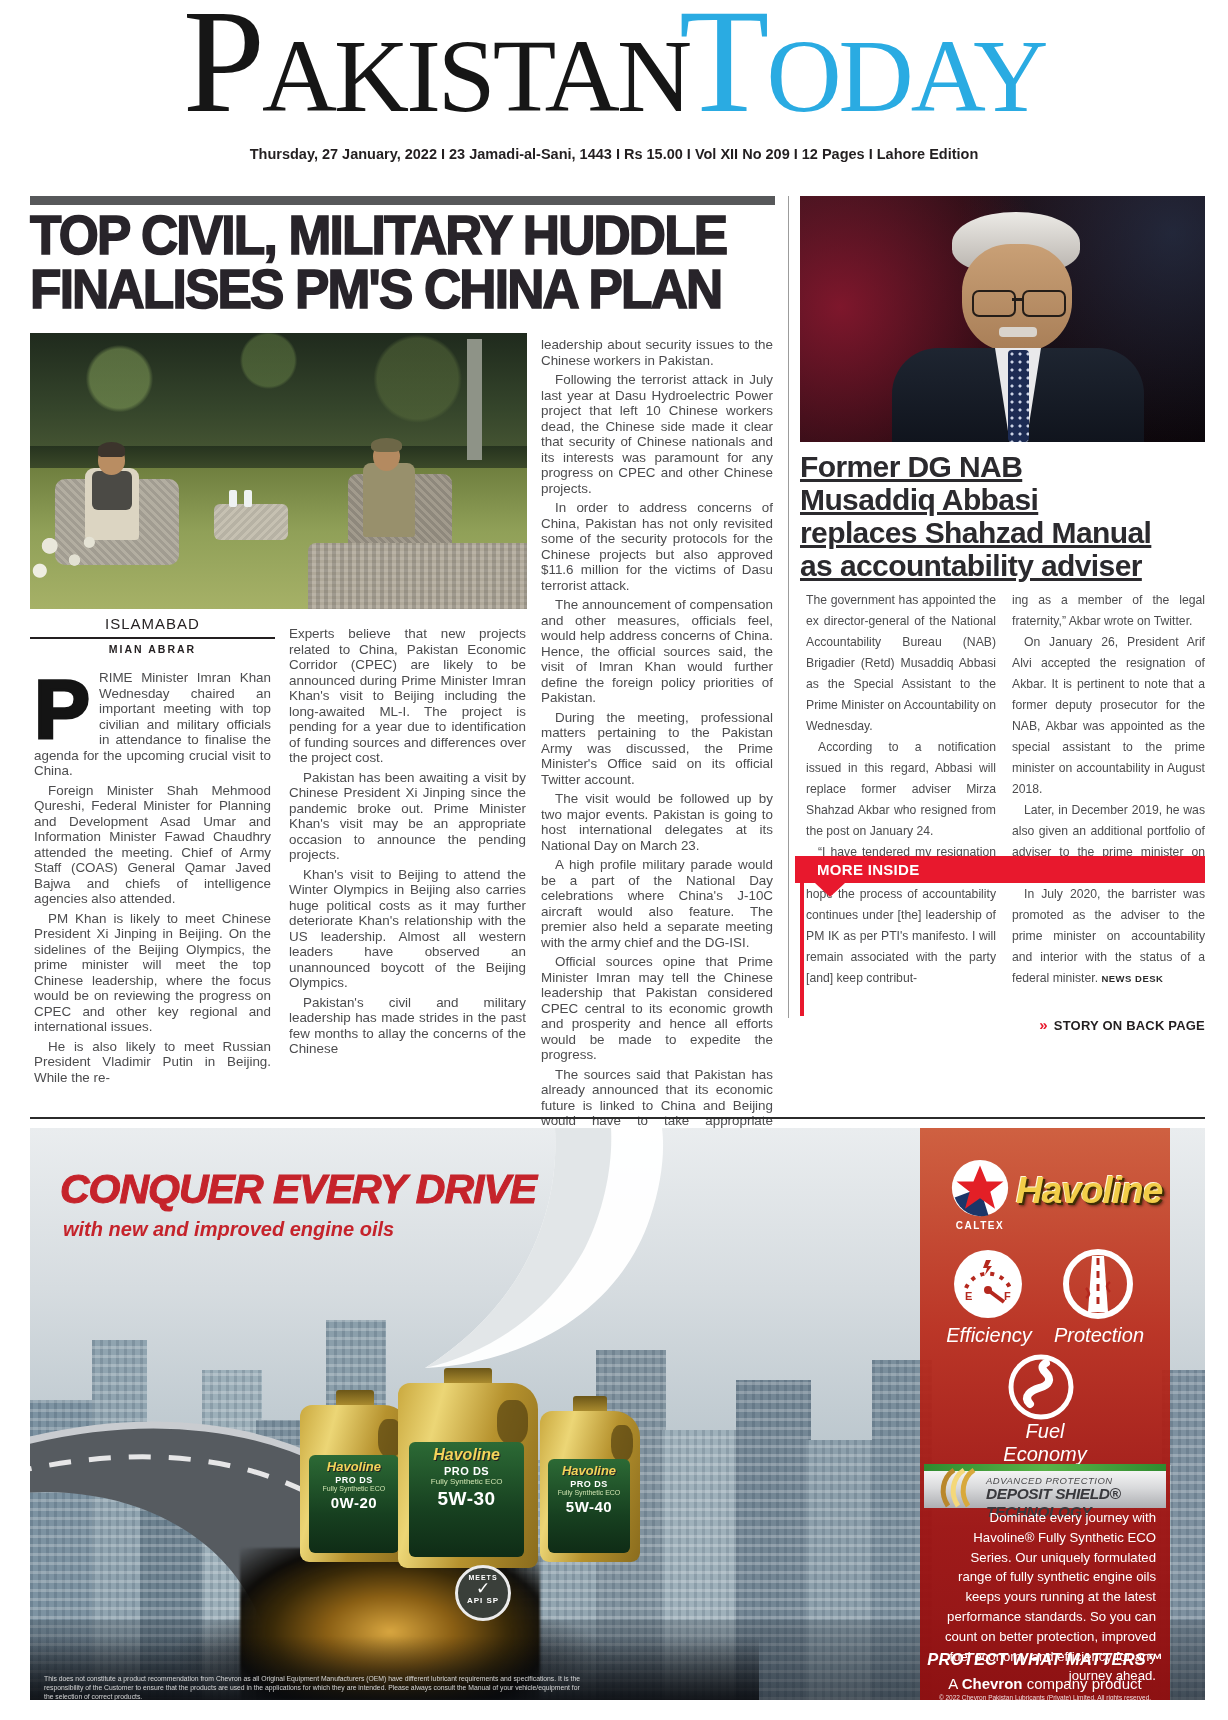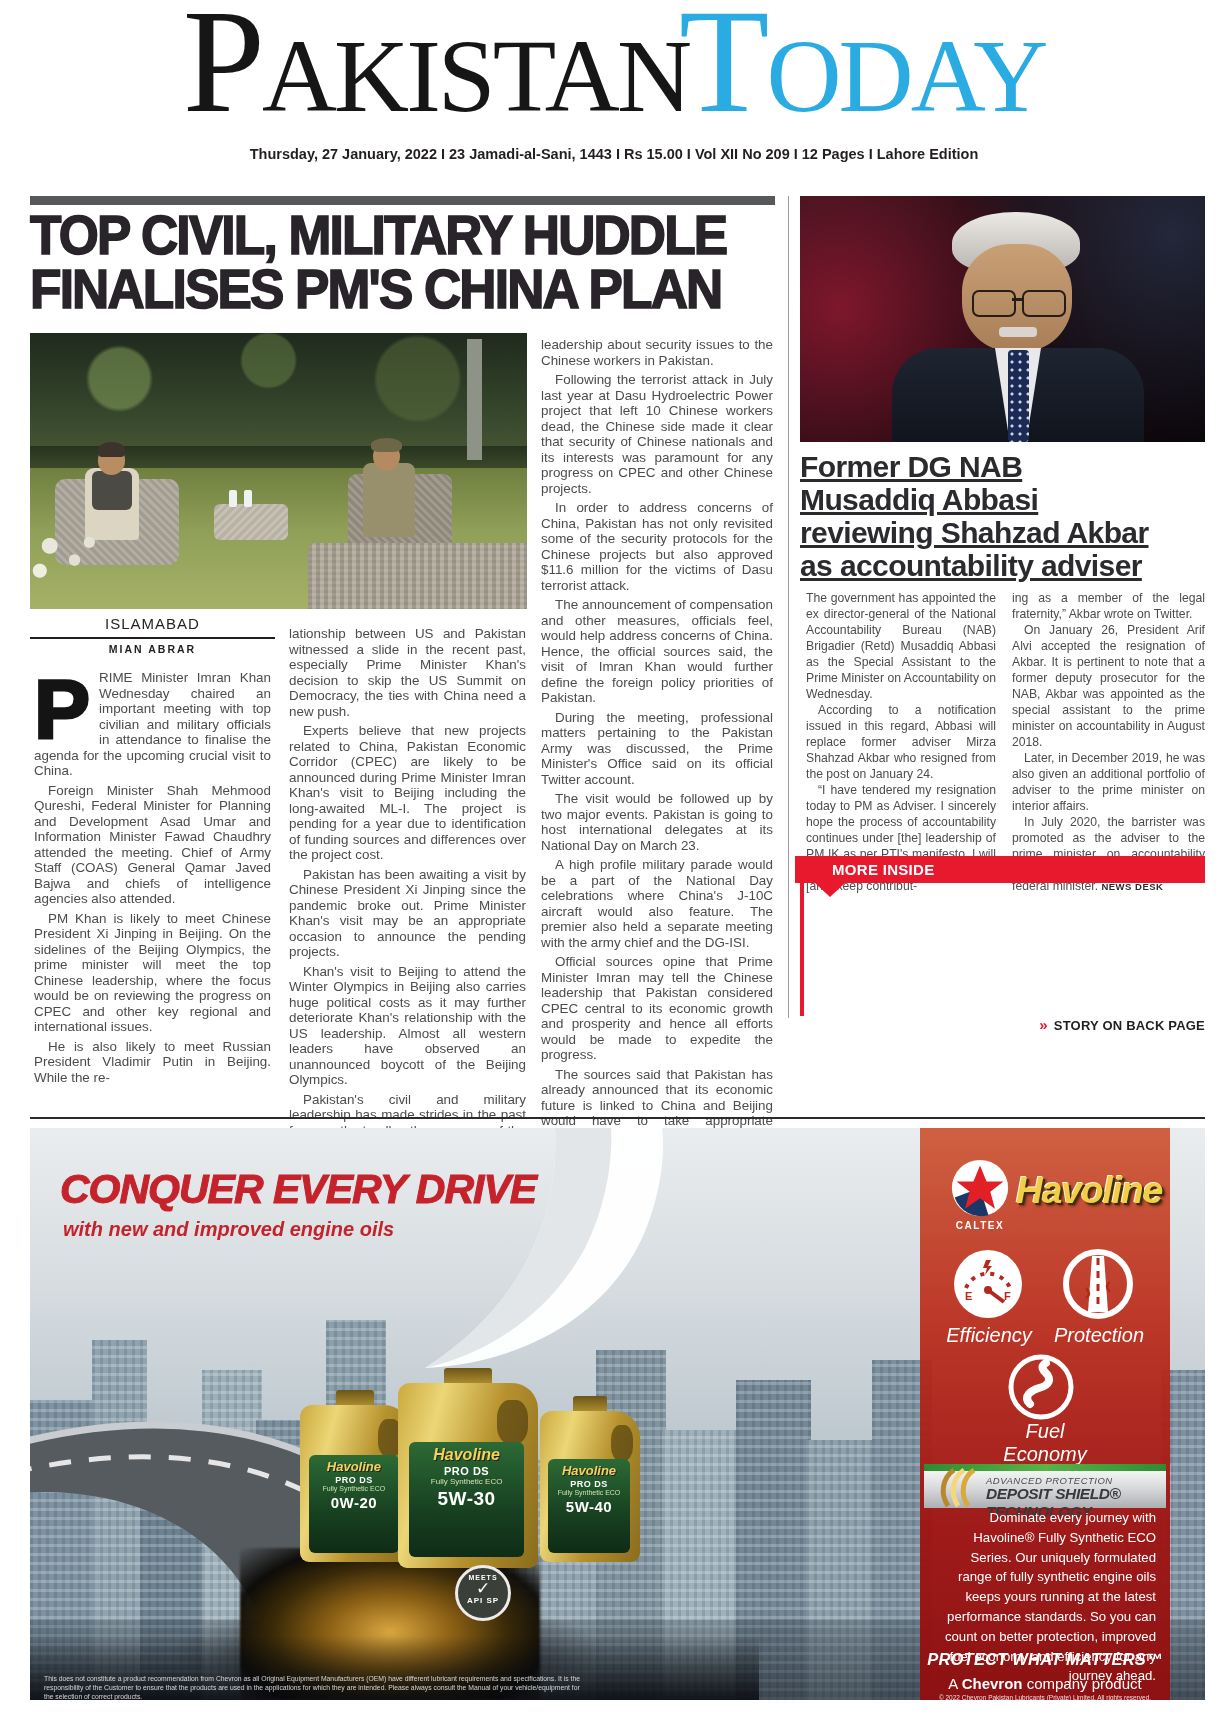--- a/index.html
+++ b/index.html
@@ -88,30 +88,30 @@
   .p2-suit{position:absolute;left:92px;top:152px;width:252px;height:94px;
       background:linear-gradient(180deg,#1e2531,#10141d);border-radius:46px 46px 0 0;}
   .p2-shirt{position:absolute;left:195px;top:152px;width:46px;height:94px;background:#e9e9eb;
       clip-path:polygon(0 0,100% 0,68% 100%,32% 100%);}
   .p2-tie{position:absolute;left:208px;top:154px;width:21px;height:92px;background:#1c2b53;border-radius:4px;
       background-image:radial-gradient(circle,#ccd4e6 1.3px,transparent 1.8px);background-size:8px 8px;}
 
   .h2{position:absolute;left:800px;top:450px;width:412px;font-size:30px;line-height:33px;font-weight:bold;
       letter-spacing:-0.6px;color:#2b2a2e;}
   .h2 span{display:block;text-decoration:underline;}
-  .scol{position:absolute;width:190px;font-size:12.2px;line-height:16px;text-align:justify;color:#4c4c4e;}
+  .scol{position:absolute;width:190px;font-size:12.2px;line-height:21px;text-align:justify;color:#4c4c4e;}
   .scol p{margin:0;}
   .scol p + p{text-indent:12px;}
   #scol1{left:806px;top:590px;}
   #scol2{left:1012px;top:590px;width:193px;}
   .credit{font-weight:bold;font-size:9.5px;letter-spacing:.5px;color:#2b2b2b;}
 
   
   .mi-banner{position:absolute;left:795px;top:856px;width:410px;height:27px;background:#e8182d;
-      color:#fff;font-weight:bold;font-size:15px;line-height:27px;padding-left:37px;
+      color:#fff;font-weight:bold;font-size:15px;line-height:27px;padding-left:22px;
       box-sizing:border-box;letter-spacing:.3px;}
   .mi-tab{position:absolute;left:815px;top:883px;width:0;height:0;
       border-left:15px solid transparent;border-right:15px solid transparent;border-top:14px solid #e8182d;}
   .red-rule{position:absolute;left:800px;top:883px;width:4px;height:133px;background:#e8182d;}
   .h3{position:absolute;left:820px;top:892px;width:390px;font-size:34px;line-height:41px;font-weight:bold;
       letter-spacing:-0.5px;color:#2b2a2e;}
   .h3 span{display:block;}
   .backpage{position:absolute;left:800px;top:1016px;width:405px;text-align:right;font-size:13px;
       font-weight:bold;color:#231f20;letter-spacing:.2px;}
   .backpage .arrow{color:#e8182d;font-size:15px;margin-right:6px;font-weight:bold;}
@@ -230,21 +230,20 @@
   <div class="loc-rule"></div>
   <div class="byline">MIAN ABRAR</div>
 
   <div class="bodycol" id="col1">
     <p><span class="dropcap">P</span><span>RIME Minister Imran Khan Wednesday chaired an important meeting with top civilian and military officials in attendance to finalise the agenda for the upcoming crucial visit to China.</span></p>
     <p>Foreign Minister Shah Mehmood Qureshi, Federal Minister for Planning and Development Asad Umar and Information Minister Fawad Chaudhry attended the meeting. Chief of Army Staff (COAS) General Qamar Javed Bajwa and chiefs of intelligence agencies also attended.</p>
     <p>PM Khan is likely to meet Chinese President Xi Jinping in Beijing. On the sidelines of the Beijing Olympics, the prime minister will meet the top Chinese leadership, where the focus would be on reviewing the progress on CPEC and other key regional and international issues.</p>
     <p>He is also likely to meet Russian President Vladimir Putin in Beijing. While the re-</p>
   </div>
   <div class="bodycol" id="col2">
-    <p>lationship between US and Pakistan witnessed a slide in the recent past, especially Prime Minister Khan's decision to skip the US Summit on Democracy, the ties with China need a new push.</p>
     <p>Experts believe that new projects related to China, Pakistan Economic Corridor (CPEC) are likely to be announced during Prime Minister Imran Khan's visit to Beijing including the long-awaited ML-I. The project is pending for a year due to identification of funding sources and differences over the project cost.</p>
     <p>Pakistan has been awaiting a visit by Chinese President Xi Jinping since the pandemic broke out. Prime Minister Khan's visit may be an appropriate occasion to announce the pending projects.</p>
     <p>Khan's visit to Beijing to attend the Winter Olympics in Beijing also carries huge political costs as it may further deteriorate Khan's relationship with the US leadership. Almost all western leaders have observed an unannounced boycott of the Beijing Olympics.</p>
     <p>Pakistan's civil and military leadership has made strides in the past few months to allay the concerns of the Chinese</p>
   </div>
   <div class="bodycol" id="col3">
     <p>leadership about security issues to the Chinese workers in Pakistan.</p>
     <p>Following the terrorist attack in July last year at Dasu Hydroelectric Power project that left 10 Chinese workers dead, the Chinese side made it clear that security of Chinese nationals and its interests was paramount for any progress on CPEC and other Chinese projects.</p>
     <p>In order to address concerns of China, Pakistan has not only revisited some of the security protocols for the Chinese projects but also approved $11.6 million for the victims of Dasu terrorist attack.</p>
     <p>The announcement of compensation and other measures, officials feel, would help address concerns of China. Hence, the official sources said, the visit of Imran Khan would further define the foreign policy priorities of Pakistan.</p>
@@ -266,21 +265,21 @@
     <div class="p2-bridge"></div>
     <div class="p2-mustache"></div>
     <div class="p2-suit"></div>
     <div class="p2-shirt"></div>
     <div class="p2-tie"></div>
   </div>
 
   <div class="h2">
     <span>Former DG NAB</span>
     <span>Musaddiq Abbasi</span>
-    <span>reviewing Shahzad Akbar</span>
+    <span>replaces Shahzad Manual</span>
     <span>as accountability adviser</span>
   </div>
 
   <div class="scol" id="scol1">
     <p>The government has appointed the ex director-general of the National Accountability Bureau (NAB) Brigadier (Retd) Musaddiq Abbasi as the Special Assistant to the Prime Minister on Accountability on Wednesday.</p>
     <p>According to a notification issued in this regard, Abbasi will replace former adviser Mirza Shahzad Akbar who resigned from the post on January 24.</p>
     <p>“I have tendered my resignation today to PM as Adviser. I sincerely hope the process of accountability continues under [the] leadership of PM IK as per PTI's manifesto. I will remain associated with the party [and] keep contribut-</p>
   </div>
   <div class="scol" id="scol2">
     <p>ing as a member of the legal fraternity,” Akbar wrote on Twitter.</p>

